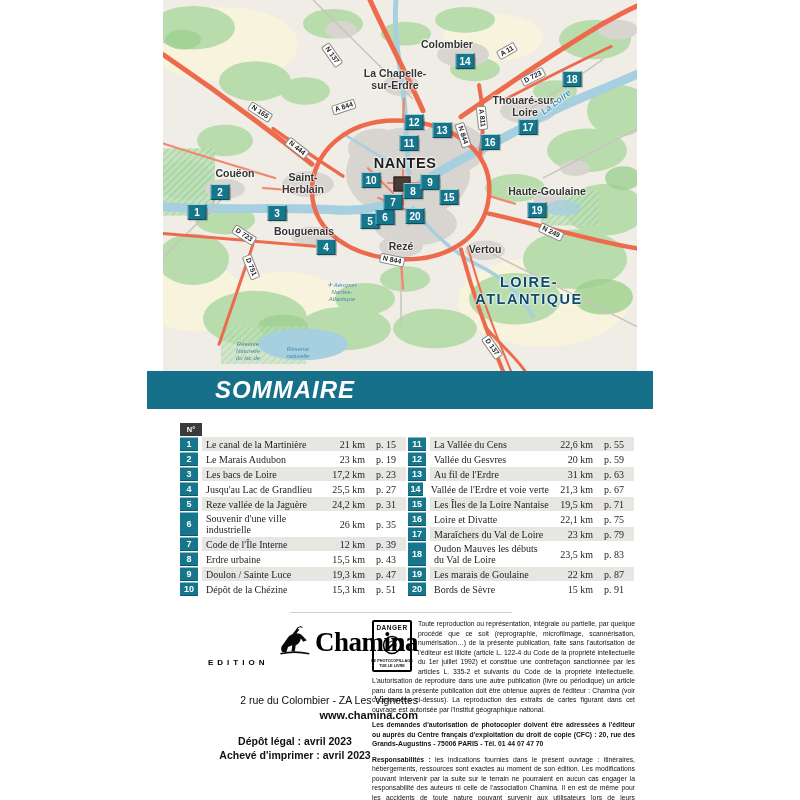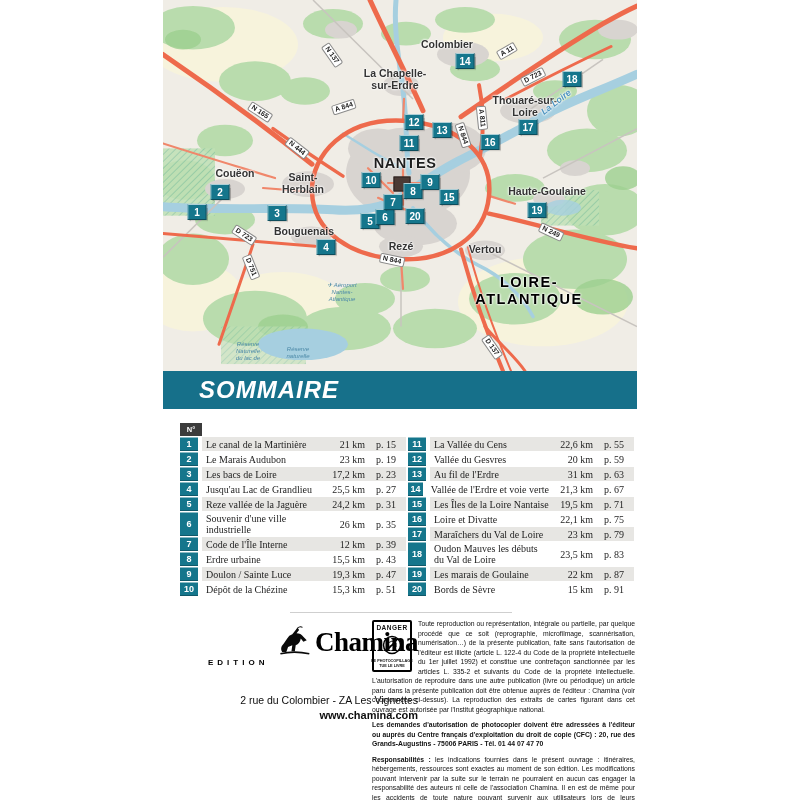--- a/index.html
+++ b/index.html
@@ -4,35 +4,35 @@
 <style>
   html,body{margin:0;padding:0;background:#ffffff;}
   #page{position:relative;width:800px;height:800px;background:#fff;font-family:"Liberation Sans",sans-serif;overflow:hidden;}
 
   
   #map{position:absolute;left:163px;top:0;width:474px;height:371px;overflow:hidden;background:#f0ede6;}
   .map-art{position:absolute;left:0;top:0;width:100%;height:100%;z-index:0;}
   .map-label{position:absolute;transform:translate(-50%,-50%);font:bold 10.5px "Liberation Sans",sans-serif;color:#333;
              text-shadow:0 0 2px #fff,0 0 2px #fff,0 0 3px #fff;white-space:pre;text-align:center;line-height:1.12;z-index:2;}
   .map-label.city-lg{font-size:14.5px;color:#1d1d1d;letter-spacing:.5px;}
-  .map-label.region{font-size:14.5px;color:#000000;letter-spacing:1.5px;line-height:1.2;}
+  .map-label.region{font-size:14.5px;color:#0c4a6e;letter-spacing:1.5px;line-height:1.2;}
   .map-label.water{font-style:italic;color:#4d94c0;font-size:9px;font-weight:bold;}
   .map-label.tiny{font-size:6px;font-style:italic;color:#4d8aa8;font-weight:normal;text-shadow:none;line-height:1.2;}
   .road-label{position:absolute;transform:translate(-50%,-50%);background:#fff;border:1px solid #8a8a8a;border-radius:2px;
               font:bold 7px "Liberation Sans",sans-serif;padding:0 2px;line-height:8px;color:#222;z-index:2;white-space:nowrap;}
   .marker{position:absolute;transform:translate(-50%,-50%);width:17px;height:14px;background:#15768c;color:#fff;
           font:bold 10px "Liberation Sans",sans-serif;display:flex;align-items:center;justify-content:center;
           border-top:1px solid rgba(255,255,255,.65);border-left:1px solid rgba(255,255,255,.4);
           border-right:1px solid rgba(0,0,0,.3);border-bottom:1px solid rgba(0,0,0,.35);
           box-shadow:1px 1px 1px rgba(0,0,0,.25);z-index:3;}
   .city-square{position:absolute;left:239px;top:184px;transform:translate(-50%,-50%);width:15px;height:13px;
                background:#4b3a35;border:1px solid #2d211e;z-index:2;}
 
   
-  #banner{position:absolute;left:163px;top:371px;width:474px;height:38px;background:#16708a;z-index:4;}
+  #banner{position:absolute;left:147px;top:371px;width:474px;height:38px;background:#16708a;z-index:4;padding-left:32px;}
   #banner .title{font:italic bold 24px "Liberation Sans",sans-serif;color:#fff;letter-spacing:1px;
                  line-height:38px;padding-left:36px;}
 
   
   .toc-col{position:absolute;width:226px;}
   #toc-left{left:180px;top:423px;}
   #toc-right{left:408px;top:437px;}
   .toc-header{width:22px;height:13px;background:#3b3b3b;color:#fff;font:bold 7.5px "Liberation Sans",sans-serif;
               display:flex;align-items:center;justify-content:center;margin-bottom:1px;}
   .toc-row{display:flex;align-items:stretch;margin-bottom:1px;}
@@ -452,20 +452,24 @@
         <path fill="none" stroke="#0a0a0a" stroke-width="1.2" d="M24,2 Q27,-1 30,1"></path>
         <path fill="none" stroke="#0a0a0a" stroke-width="2" d="M4,32 Q20,28 38,32"></path>
       </svg>
       <span class="logo-text">Chamina</span>
     </div>
     <div class="logo-sub">EDITION</div>
     <div class="addr">
       <div>2 rue du Colombier - ZA Les Vignettes</div>
       <div class="site">www.chamina.com</div>
     </div>
+    <div class="legal-dates">
+      <div>Dépôt légal : avril 2023</div>
+      <div>Achevé d'imprimer : avril 2023</div>
+    </div>
   </div>
 
   <div id="legalcol">
     <div id="danger-stamp">
       <span class="danger-title">DANGER</span>
       <svg width="20" height="20" viewBox="0 0 20 20">
         <circle cx="10" cy="10" r="8.5" fill="none" stroke="#000" stroke-width="1.5"></circle>
         <path d="M6,8 L10,6 L14,8 L14,12 L10,10 L6,12 Z" fill="none" stroke="#000" stroke-width=".9"></path>
         <line x1="4" y1="16.5" x2="16" y2="3.5" stroke="#000" stroke-width="1.5"></line>
       </svg>

